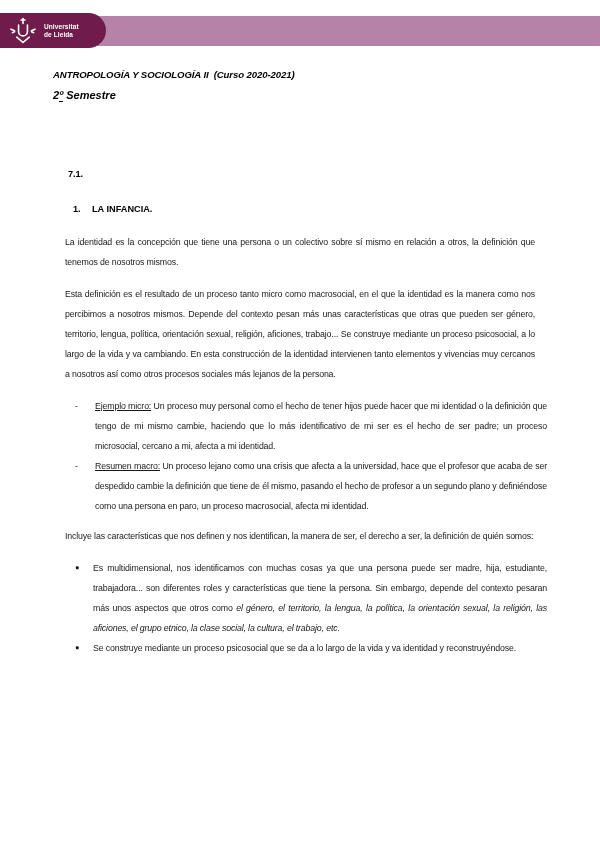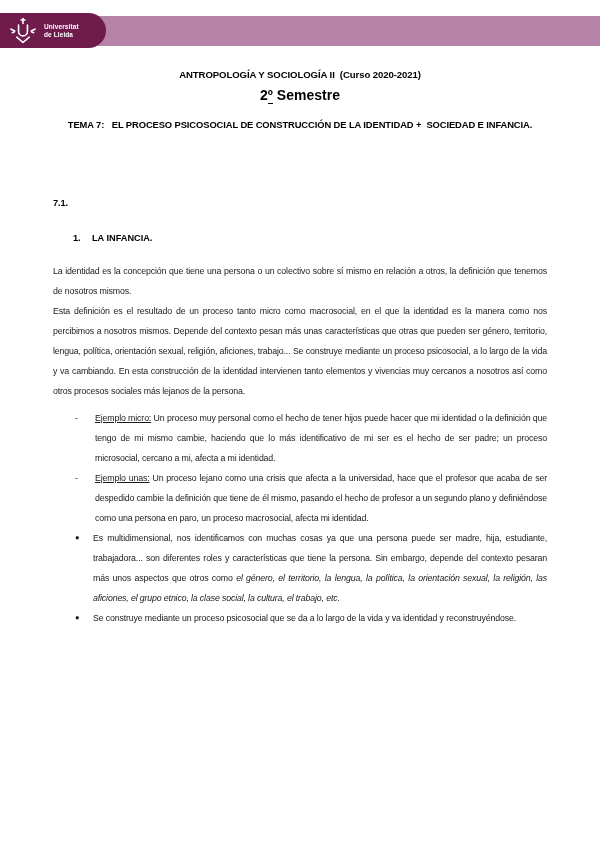--- a/index.html
+++ b/index.html
@@ -26,44 +26,44 @@
   }
   .logo-mark{flex:0 0 auto;}
   .logo-text{
     color:#ffffff;font-size:6.5px;font-weight:bold;line-height:8px;
     letter-spacing:.1px;
   }
   
   .doc{
     position:absolute;top:0;left:53px;width:494px;
   }
-  .t-center{text-align:center;font-weight:bold;color:#000;}
+  .t-center{text-align:left;font-weight:bold;color:#000;font-style:italic;}
   .course-title{margin-top:64px;font-size:9.6px;line-height:21px;letter-spacing:-.1px;}
   .resumen-title{margin-top:8px;font-size:9.4px;line-height:21px;}
-  .semester-title{margin-top:0;font-size:14px;line-height:21px;}
+  .semester-title{margin-top:0;font-size:11px;line-height:21px;}
   .ord{border-bottom:1px solid #000;}
   .tema-heading{margin-top:8px;font-size:9.4px;line-height:21px;letter-spacing:-.1px;}
 
   .section-heading{
     margin-top:58px;display:flex;
-    font-weight:bold;color:#000;font-size:9.2px;line-height:21px;letter-spacing:-.1px;
+    font-weight:bold;color:#000;font-size:9.2px;line-height:21px;letter-spacing:-.1px;text-align:center;
   }
   .section-heading .num{width:45px;flex:0 0 auto;}
   .subsection-heading{
     margin-top:14px;display:flex;padding-left:20px;
     font-weight:bold;color:#000;font-size:9.2px;line-height:21px;
   }
   .subsection-heading .num{width:19px;flex:0 0 auto;}
 
   .body-text{
     font-size:8.8px;line-height:20px;letter-spacing:-.15px;
     text-align:justify;
   }
   .para-block{margin-top:12px;}
-  .para{margin:0;}
+  .para{margin:12px;}
 
   .ex-list{margin-top:7px;}
   .ex-item{display:flex;}
   .ex-item .marker{width:20px;flex:0 0 auto;padding-left:22px;box-sizing:content-box;}
   .ex-item .etext{flex:1;text-align:justify;}
   .ex-label{text-decoration:underline;}
 
   .p-includes{margin-top:10px;}
 
   .char-list{margin-top:0;}
@@ -93,21 +93,20 @@
       <div>Universitat</div>
       <div>de Lleida</div>
     </div>
   </div>
 
   <div class="doc">
 
     <div class="t-center course-title">ANTROPOLOGÍA Y SOCIOLOGÍA II&nbsp; (Curso 2020-2021)</div>
     <div class="t-center semester-title"><span>2</span><span class="ord">º</span><span> Semestre</span></div>
 
-    <div class="t-center tema-heading">TEMA 7:&nbsp;&nbsp; EL PROCESO PSICOSOCIAL DE CONSTRUCCIÓN DE LA IDENTIDAD +&nbsp; SOCIEDAD E INFANCIA.</div>
 
     <div class="section-heading">
       <span class="num">7.1.</span>
     </div>
 
     <div class="subsection-heading">
       <span class="num">1.</span>
       <span>LA INFANCIA.</span>
     </div>
 
@@ -116,24 +115,25 @@
       <p class="para">Esta definición es el resultado de un proceso tanto micro como macrosocial, en el que la identidad es la manera como nos percibimos a nosotros mismos. Depende del contexto pesan más unas características que otras que pueden ser género, territorio, lengua, política, orientación sexual, religión, aficiones, trabajo... Se construye mediante un proceso psicosocial, a lo largo de la vida y va cambiando. En esta construcción de la identidad intervienen tanto elementos y vivencias muy cercanos a nosotros así como otros procesos sociales más lejanos de la persona.</p>
     </div>
 
     <div class="ex-list body-text">
       <div class="ex-item">
         <span class="marker">-</span>
         <div class="etext"><span class="ex-label">Ejemplo micro:</span><span> Un proceso muy personal como el hecho de tener hijos puede hacer que mi identidad o la definición que tengo de mi mismo cambie, haciendo que lo más identificativo de mi ser es el hecho de ser padre; un proceso microsocial, cercano a mi, afecta a mi identidad.</span></div>
       </div>
       <div class="ex-item">
         <span class="marker">-</span>
-        <div class="etext"><span class="ex-label">Ejemplo unas:</span><span> Un proceso lejano como una crisis que afecta a la universidad, hace que el profesor que acaba de ser despedido cambie la definición que tiene de él mismo, pasando el hecho de profesor a un segundo plano y definiéndose como una persona en paro, un proceso macrosocial, afecta mi identidad.</span></div>
+        <div class="etext"><span class="ex-label">Resumen macro:</span><span> Un proceso lejano como una crisis que afecta a la universidad, hace que el profesor que acaba de ser despedido cambie la definición que tiene de él mismo, pasando el hecho de profesor a un segundo plano y definiéndose como una persona en paro, un proceso macrosocial, afecta mi identidad.</span></div>
       </div>
     </div>
 
+    <p class="para p-includes body-text">Incluye las características que nos definen y nos identifican, la manera de ser, el derecho a ser, la definición de quién somos:</p>
 
     <div class="char-list body-text">
       <div class="char-item">
         <span class="marker">●</span>
         <div class="btext"><span>Es multidimensional, nos identificamos con muchas cosas ya que una persona puede ser madre, hija, estudiante, trabajadora... son diferentes roles y características que tiene la persona. Sin embargo, depende del contexto pesaran más unos aspectos que otros como </span><span class="it">el género, el territorio, la lengua, la política, la orientación sexual, la religión, las aficiones, el grupo etnico, la clase social, la cultura, el trabajo, etc.</span></div>
       </div>
       <div class="char-item">
         <span class="marker">●</span>
         <div class="btext"><span>Se construye mediante un proceso psicosocial que se da a lo largo de la vida y va identidad y reconstruyéndose.</span><span class="it"></span></div>
       </div>

